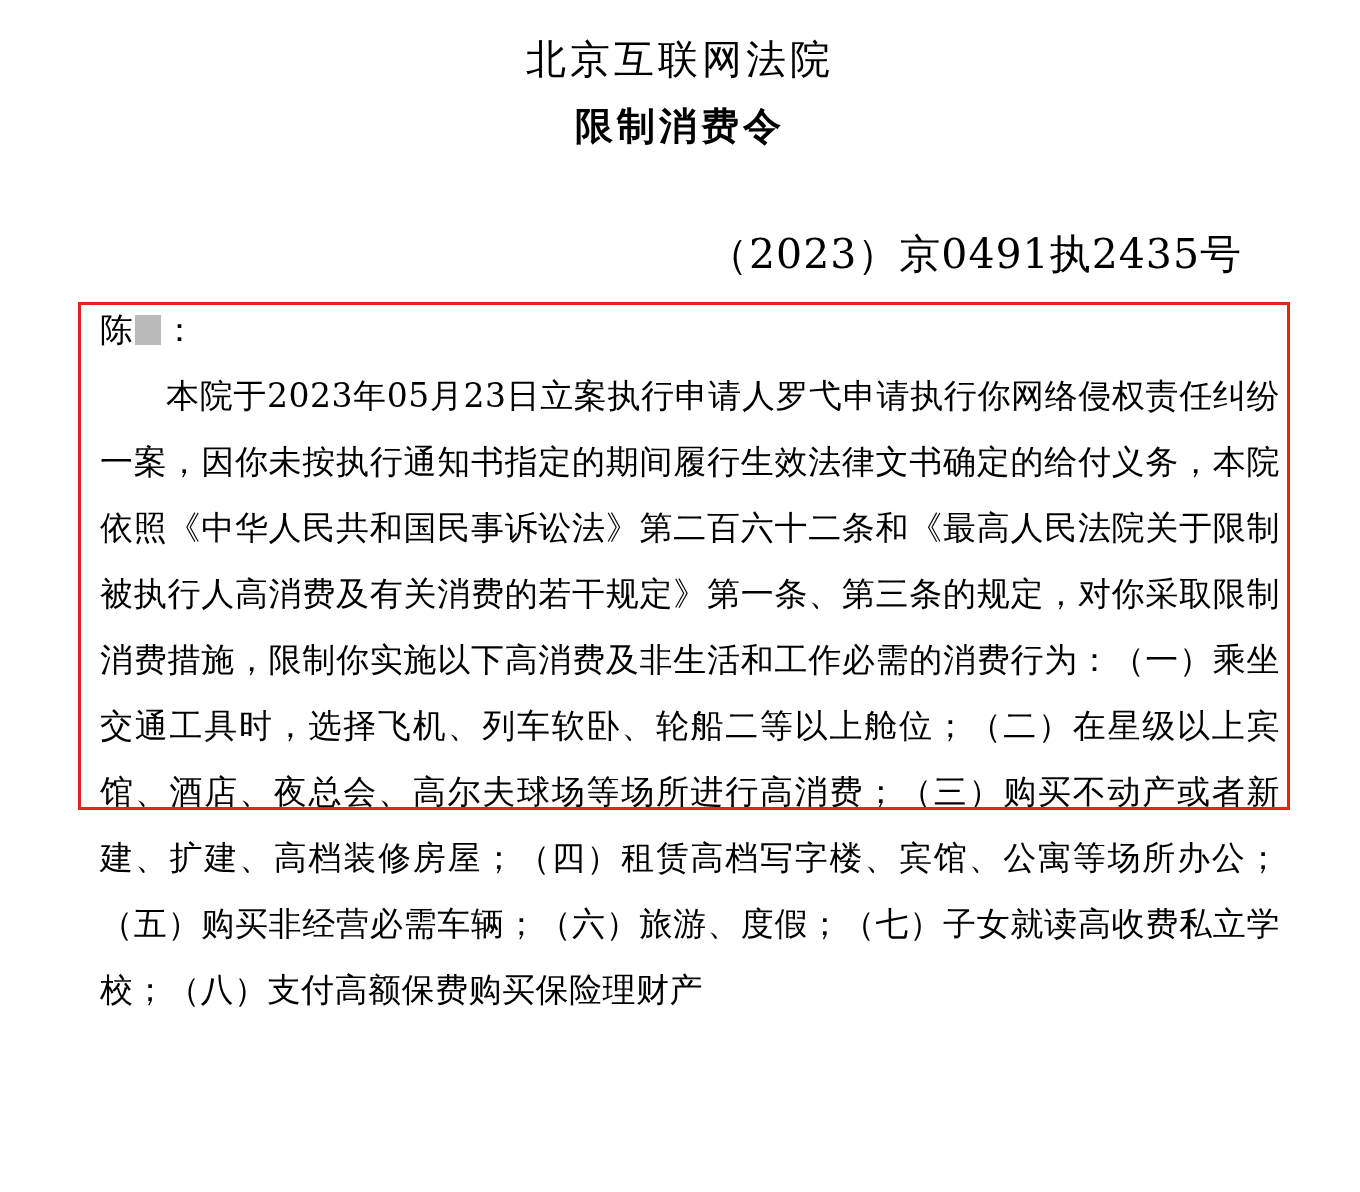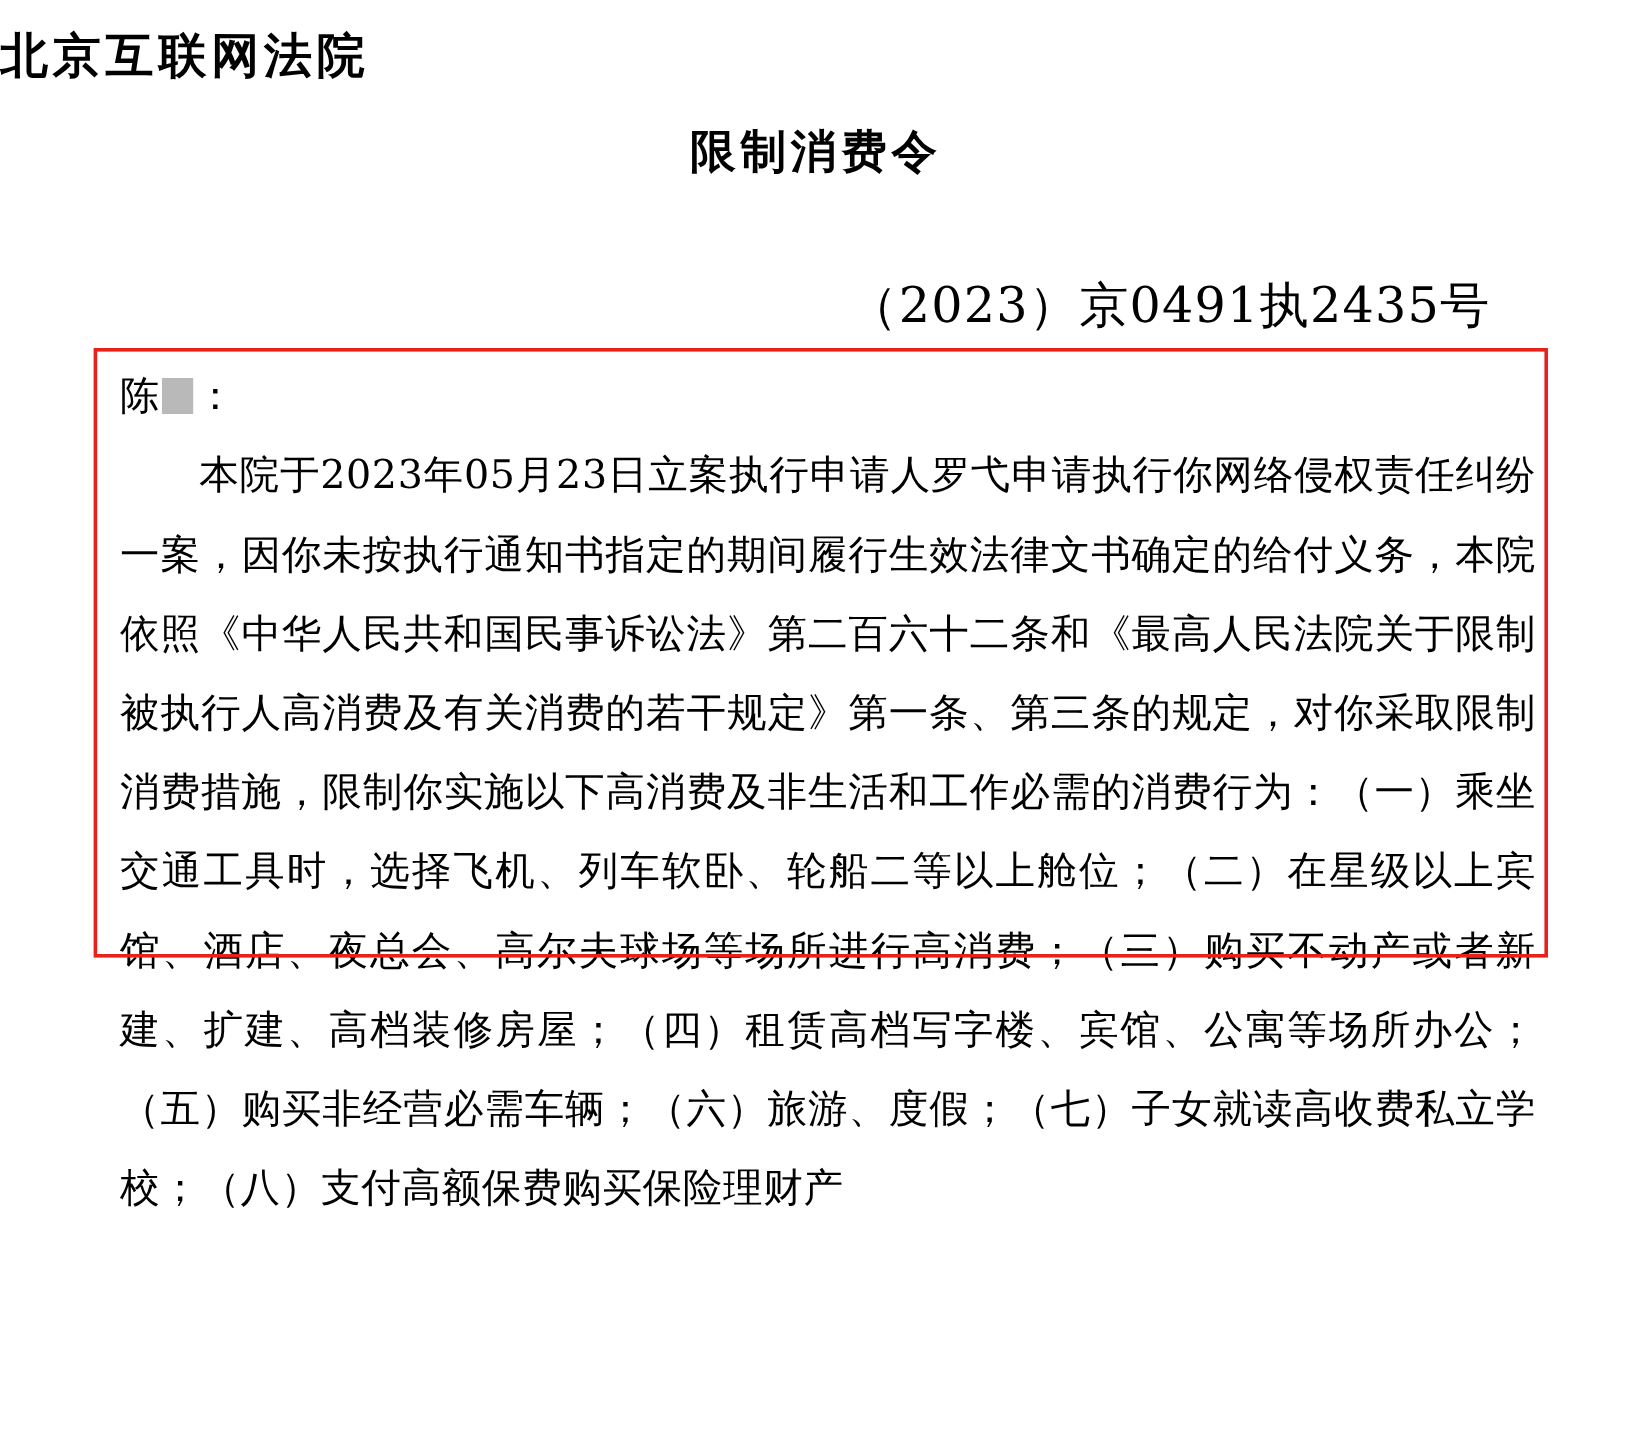--- a/index.html
+++ b/index.html
@@ -14,33 +14,33 @@
     color: #000000;
     overflow: hidden;
   }
   .page {
     position: relative;
     width: 1360px;
     height: 1192px;
     box-sizing: border-box;
   }
   .doc-title {
-    text-align: left;
+    text-align: center;
     font-size: 40px;
-    font-weight: bold;
+    font-weight: normal;
     letter-spacing: 4px;
-    margin-top: 22px;
+    margin-top: 34px;
     line-height: 1.25;
   }
   .doc-subtitle {
     text-align: center;
     font-size: 38px;
     font-weight: bold;
     letter-spacing: 4px;
-    margin-top: 30px;
+    margin-top: 18px;
     line-height: 1.25;
   }
   .case-number {
     text-align: right;
     font-size: 41px;
     letter-spacing: 1px;
     margin-top: 80px;
     padding-right: 118px;
     line-height: 1.2;
   }

